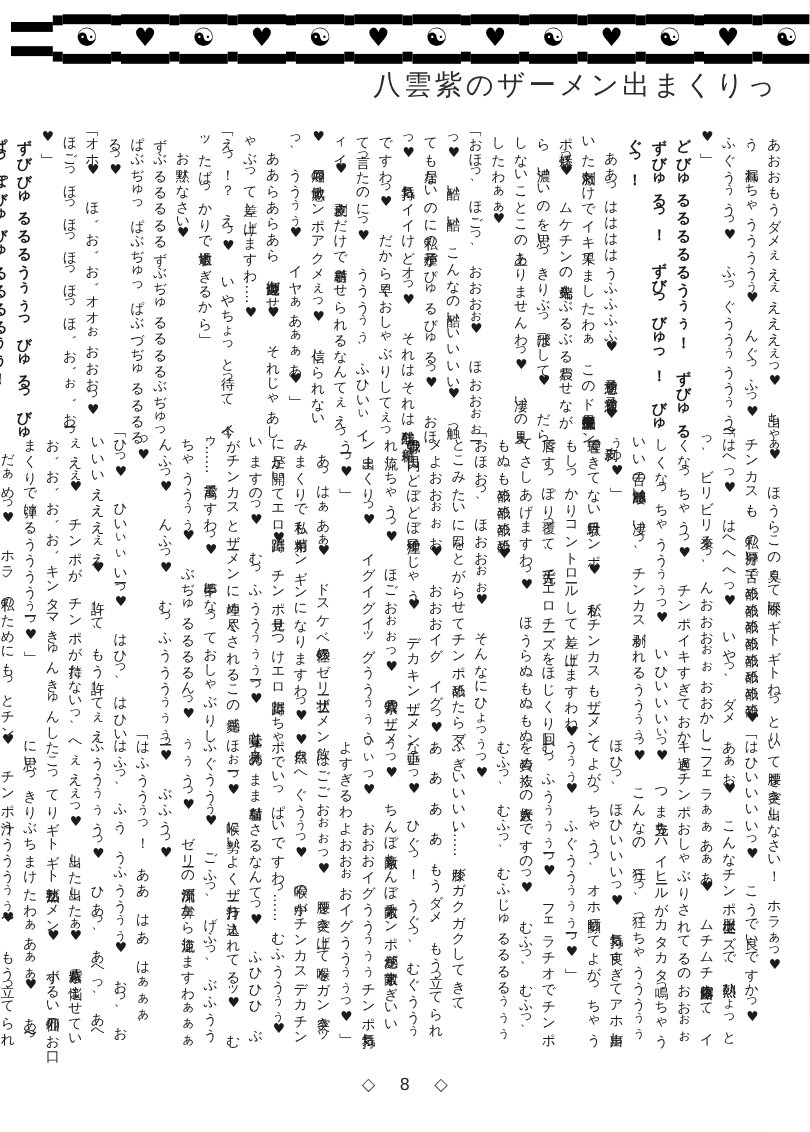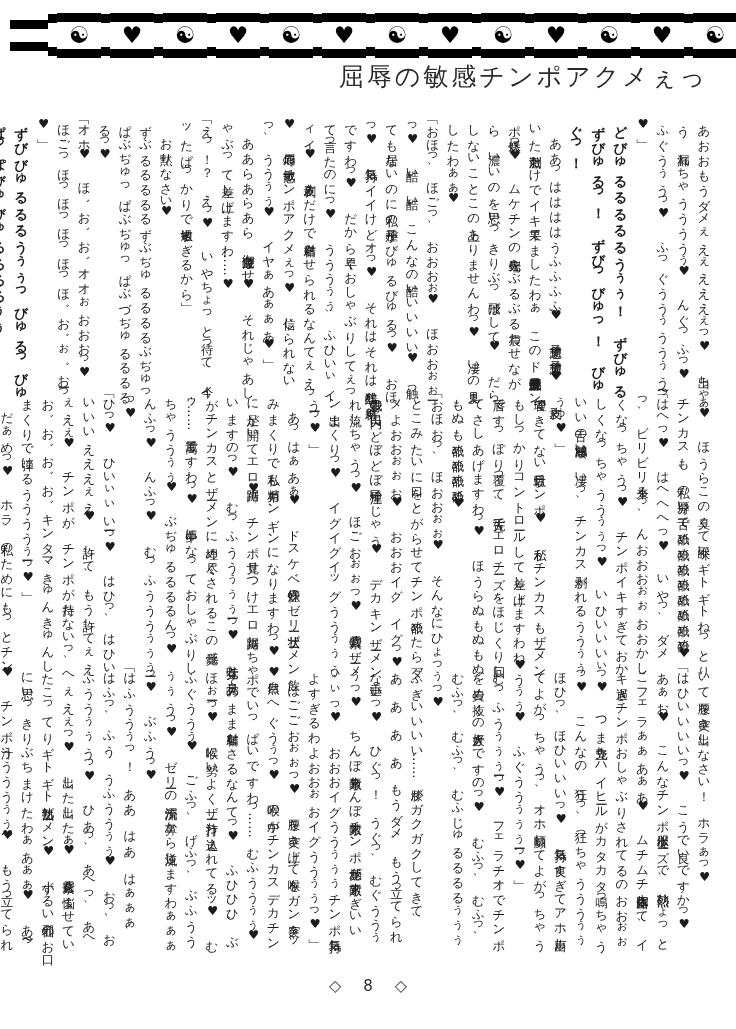--- a/index.html
+++ b/index.html
@@ -169,21 +169,21 @@
         <div class="sq"></div>
         <div class="sq"></div>
       </div>
       <div class="sym-cell">
         <div class="bar"></div>
         <span class="sym">☯</span>
         <div class="bar"></div>
       </div>
     </div>
 
-  <div class="title">屈辱の敏感チンポアクメぇっ</div>
+  <div class="title">八雲紫のザーメン出まくりっ</div>
 
   <div id="text-blocks">
       <section class="text-block block-1">
         <p class="normal">あおおもうダメぇえぇえええぇっ♥　出ちゃう、漏れちゃううううぅ♥　んぐっふっ♥　ふぐうぅうっ♥　ふっぐううぅううぅう〜っ♥」</p>
         <p class="sfx">どびゅるるるるるうぅぅ！　ずびゅるずびゅるっ！　ずびっびゅっ！　びゅぐっ！</p>
         <p class="normal indent">ああっははははうふふふふ♥　予想通り予想通り♥　皮剥いた刺激だけでイキ果てましたわぁ　このド変態早漏低級チンポ妖怪っ♥　ムケチンの先端をぶるぶる震わせながら、濃いいのを思いっきりぶっ飛ばして♥　だらしないことこの上ありませんわっ♥　凄いの見ましたわぁぁ♥</p>
         <p class="normal">「おほっ、ほごっ、おおおぉ♥　ほおおぉぉーっ♥　酷い、酷い、こんなの酷いいいいい♥　触っても居ないのに私の子種がびゅるびゅるっ♥　おほっ♥　気持ちイイけどオっ♥　それはそれは残酷な射精ですわっ♥　だから早くおしゃぶりしてぇって言ったのにっ♥　うううぅぅ、ふひいぃイィイ♥　皮剥きだけで射精させられるなんてぇえっ♥　屈辱の敏感チンポアクメぇっ♥　信じられないっ、ううぅぅ♥　イヤぁあぁぁあ♥」</p>
         <p class="normal indent">ああらあらあら、御免遊ばせ♥　それじゃあしゃぶって差し上げますわ……♥</p>
         <p class="normal">「えっ！？　えっ♥　いやちょっと待って、今イッたばっかりで過敏すぎるから」</p>
         <p class="normal indent">お黙りなさい♥</p>

